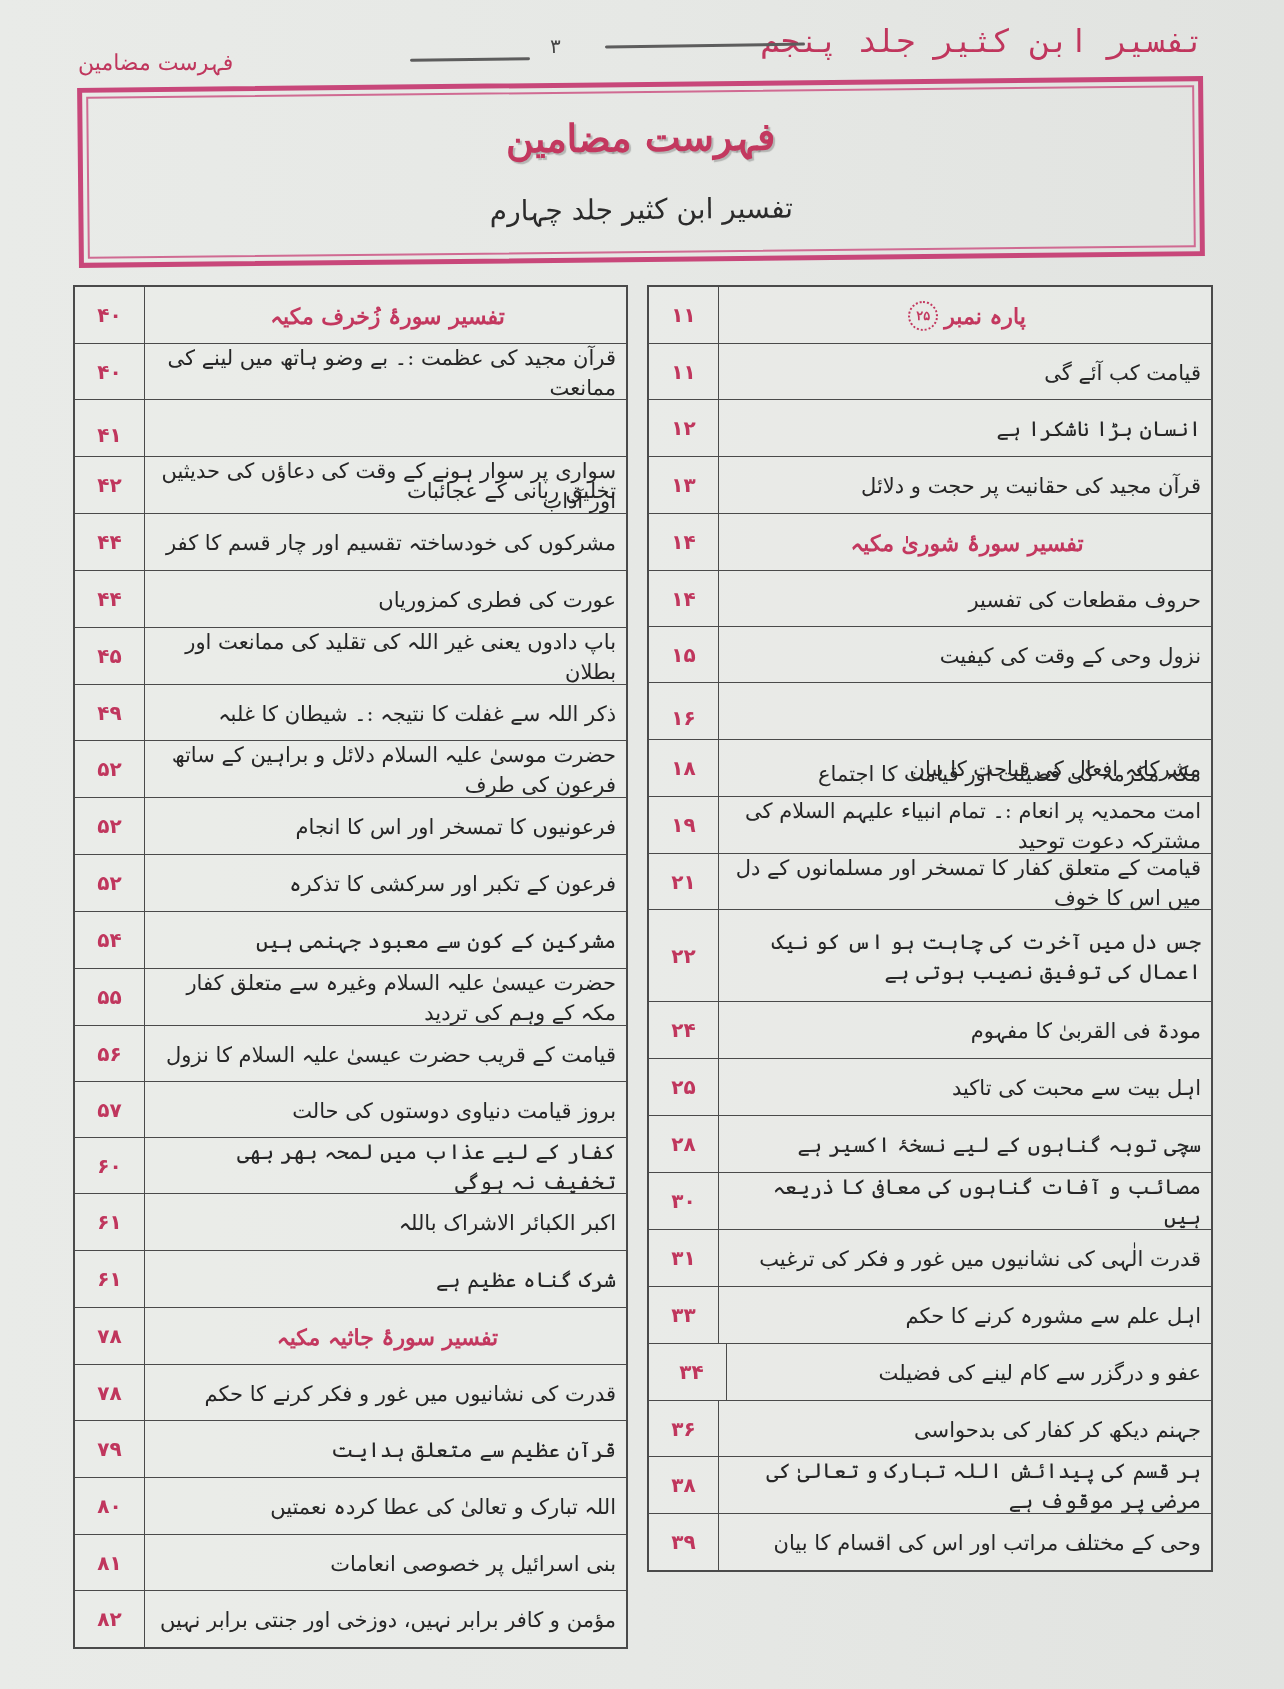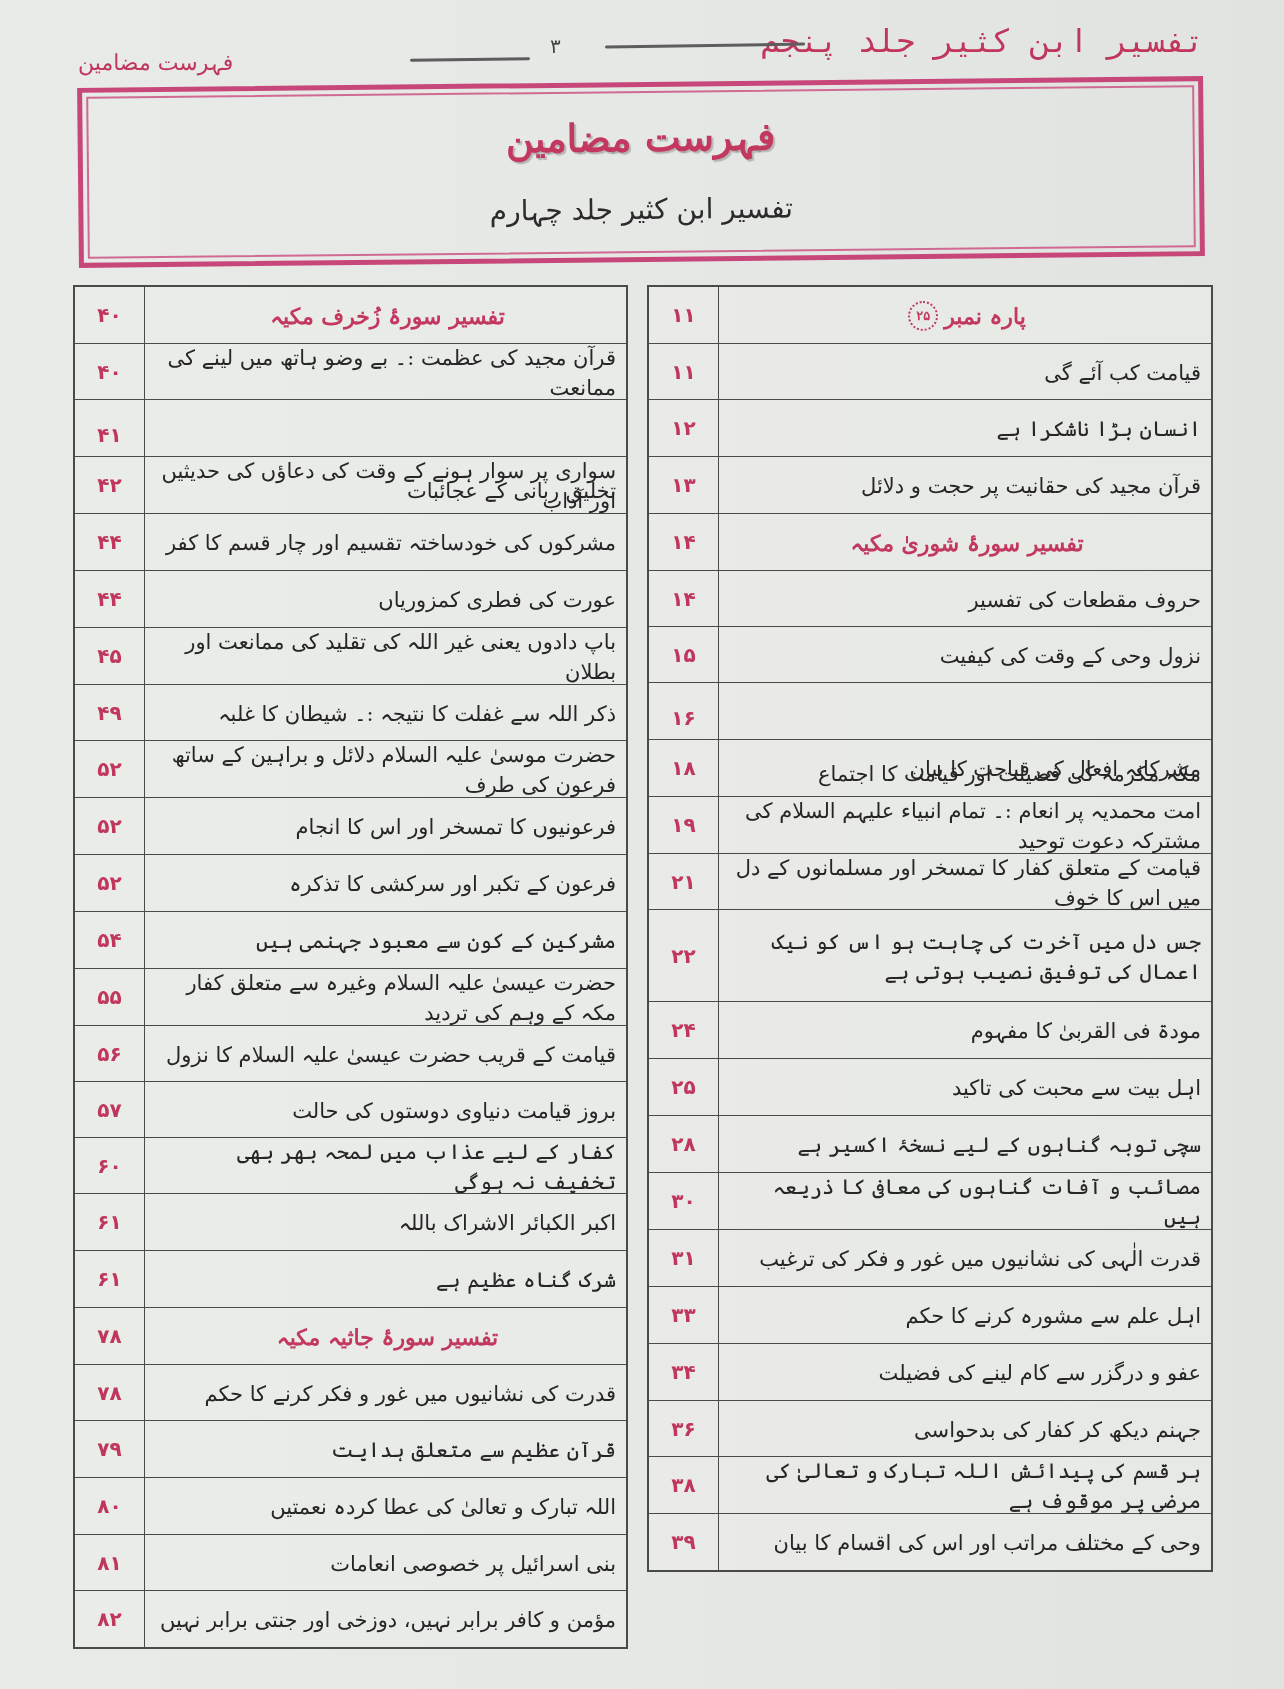--- a/index.html
+++ b/index.html
@@ -292,21 +292,21 @@
         <div class="topic-cell">
           <span>قدرت الٰہی کی نشانیوں میں غور و فکر کی ترغیب</span>
         </div>
       </div>
       <div class="toc-row" style="height: 57px;">
         <div class="page-cell">۳۳</div>
         <div class="topic-cell">
           <span>اہل علم سے مشورہ کرنے کا حکم</span>
         </div>
       </div>
-      <div class="toc-row" style="height: 57px;">
+      <div class="toc-row" style="height: 57px; padding-left: 8px;">
         <div class="page-cell">۳۴</div>
         <div class="topic-cell">
           <span>عفو و درگزر سے کام لینے کی فضیلت</span>
         </div>
       </div>
       <div class="toc-row" style="height: 56px;">
         <div class="page-cell">۳۶</div>
         <div class="topic-cell">
           <span>جہنم دیکھ کر کفار کی بدحواسی</span>
         </div>

